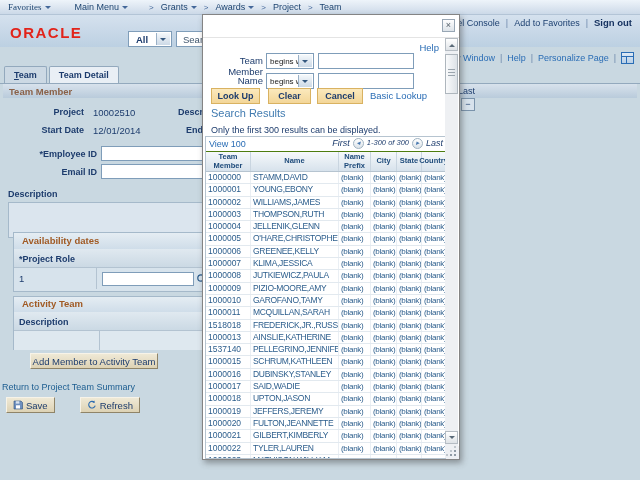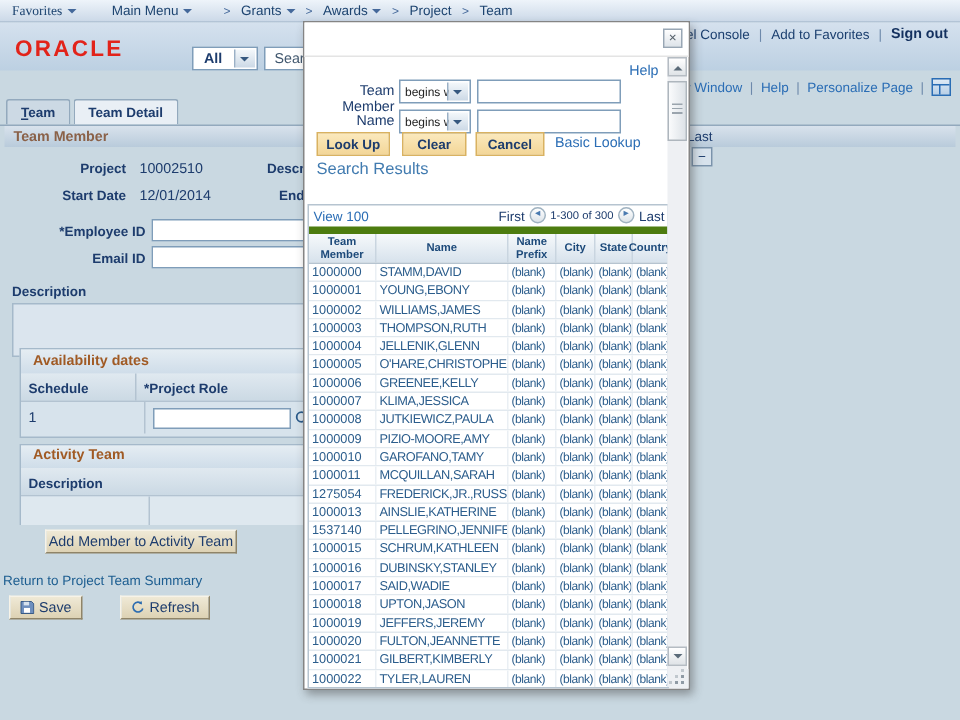--- a/index.html
+++ b/index.html
@@ -104,23 +104,23 @@
   .ptext{position:absolute;left:115px;top:0;width:96px;height:16px;border:1px solid #7f9db9;
     box-sizing:border-box;background:#fff;font-size:9px;padding:0 2px;font-family:"Liberation Sans",sans-serif;}
   .btn-wheat{position:absolute;height:16px;background:linear-gradient(#fbe9bd,#f3d698);
     border:1px solid #d9b261;font-size:9px;font-weight:bold;color:#1d3c6d;text-align:center;
     line-height:14px;box-sizing:border-box;cursor:pointer;}
   .m-results-h{position:absolute;left:8px;top:69px;font-size:11px;color:#417bb0;}
   .m-note{position:absolute;left:8px;top:87px;font-size:9px;color:#1d3c6d;}
 
   .g-grid{position:absolute;left:2px;top:98px;width:241px;bottom:0;border:1px solid #b6c4d0;
     box-sizing:border-box;background:#fff;overflow:hidden;}
-  .g-pager{height:14px;position:relative;border-bottom:5px solid #4d7c0f;font-size:9px;color:#1d3c6d;}
+  .g-pager{height:14px;position:relative;border-bottom:1px solid #4d7c0f;font-size:9px;color:#1d3c6d;}
   .g-view{position:absolute;left:3px;top:2px;}
-  .g-nav{position:absolute;right:2px;top:1px;display:flex;gap:3px;align-items:center;}
+  .g-nav{position:absolute;right:2px;top:1px;display:flex;gap:3px;align-items:flex-start;font-style:italic;}
   .circ{width:11px;height:11px;border-radius:50%;border:1px solid #9fb2c1;box-sizing:border-box;
     background:linear-gradient(#ffffff,#dce3e9);color:#4a7ab0;font-size:7px;line-height:8px;
     text-align:center;cursor:pointer;}
   .g-range{font-size:7.5px;}
   .g-head{display:grid;grid-template-columns:44px 88px 32px 26px 25px 24px;height:19px;
     background:linear-gradient(#f6f9fb,#d7e2ec);border-bottom:1px solid #b6c4d0;}
   .g-head div{display:flex;align-items:center;justify-content:center;text-align:center;
     font-size:7.5px;font-weight:bold;color:#1d4a7a;line-height:1.1;border-left:1px solid #c9d5e0;}
   .g-head div:first-child{border-left:none;}
   .t-row{display:grid;grid-template-columns:44px 88px 32px 26px 25px 24px;height:11.3px;
@@ -230,21 +230,20 @@
 
 <div class="lbl" style="left:0;top:167px;width:97px;">Email ID</div>
 <input class="inp" style="left: 101px; top: 164px; width: 150px;">
 
 <div class="lbl" style="left:8px;top:189px;text-align:left;">Description</div>
 <div class="descarea"></div>
 
 <div class="secbox" style="top:232px;height:60px;">
   <div class="sec-title">Availability dates</div>
   <div class="sec-cols">
-    <div class="cdiv" style="width:77px;">Schedule</div>
     <div style="flex:1;">*Project Role</div>
   </div>
   <div class="sec-row" style="height:21px;">
     <div class="cdiv" style="width:77px;padding-left:5px;height:100%;display:flex;align-items:center;">1</div>
     <input class="inp" style="position: static; width: 92px; height: 14px; margin-left: 5px;">
     <svg class="ic" style="margin-left:2px;" width="12" height="12" viewBox="0 0 12 12">
       <circle cx="5" cy="5" r="3.2" fill="none" stroke="#2a5a8a" stroke-width="1.2"></circle>
       <line x1="7.5" y1="7.5" x2="10.5" y2="10.5" stroke="#2a5a8a" stroke-width="1.4"></line>
     </svg>
   </div>
@@ -309,20 +308,21 @@
       </span>
       <input class="ptext" value="" style="">
     </div>
 
     <span class="btn-wheat" style="left:8px;top:50px;width:49px;">Look Up</span>
     <span class="btn-wheat" style="left:65px;top:50px;width:43px;">Clear</span>
     <span class="btn-wheat" style="left:114px;top:50px;width:46px;">Cancel</span>
     <span class="link" style="position:absolute;left:167px;top:52px;font-size:9.5px;">Basic Lookup</span>
 
     <div class="m-results-h">Search Results</div>
+    <div class="m-note">Only the first 300 results can be displayed.</div>
 
     <div class="g-grid">
       <div class="g-pager">
         <span class="g-view link">View 100</span>
         <span class="g-nav">
           <span>First</span>
           <span class="circ">◂</span>
           <span class="g-range">1-300 of 300</span>
           <span class="circ">▸</span>
           <span>Last</span>
@@ -427,21 +427,21 @@
           </div>
           <div class="t-row">
             <div class="t-cell c0">1000011</div>
             <div class="t-cell c1">MCQUILLAN,SARAH</div>
             <div class="t-cell cb">(blank)</div>
             <div class="t-cell cb">(blank)</div>
             <div class="t-cell cb">(blank)</div>
             <div class="t-cell cb">(blank)</div>
           </div>
           <div class="t-row">
-            <div class="t-cell c0">1275054</div>
+            <div class="t-cell c0">1518018</div>
             <div class="t-cell c1">FREDERICK,JR.,RUSSELL</div>
             <div class="t-cell cb">(blank)</div>
             <div class="t-cell cb">(blank)</div>
             <div class="t-cell cb">(blank)</div>
             <div class="t-cell cb">(blank)</div>
           </div>
           <div class="t-row">
             <div class="t-cell c0">1000013</div>
             <div class="t-cell c1">AINSLIE,KATHERINE</div>
             <div class="t-cell cb">(blank)</div>

